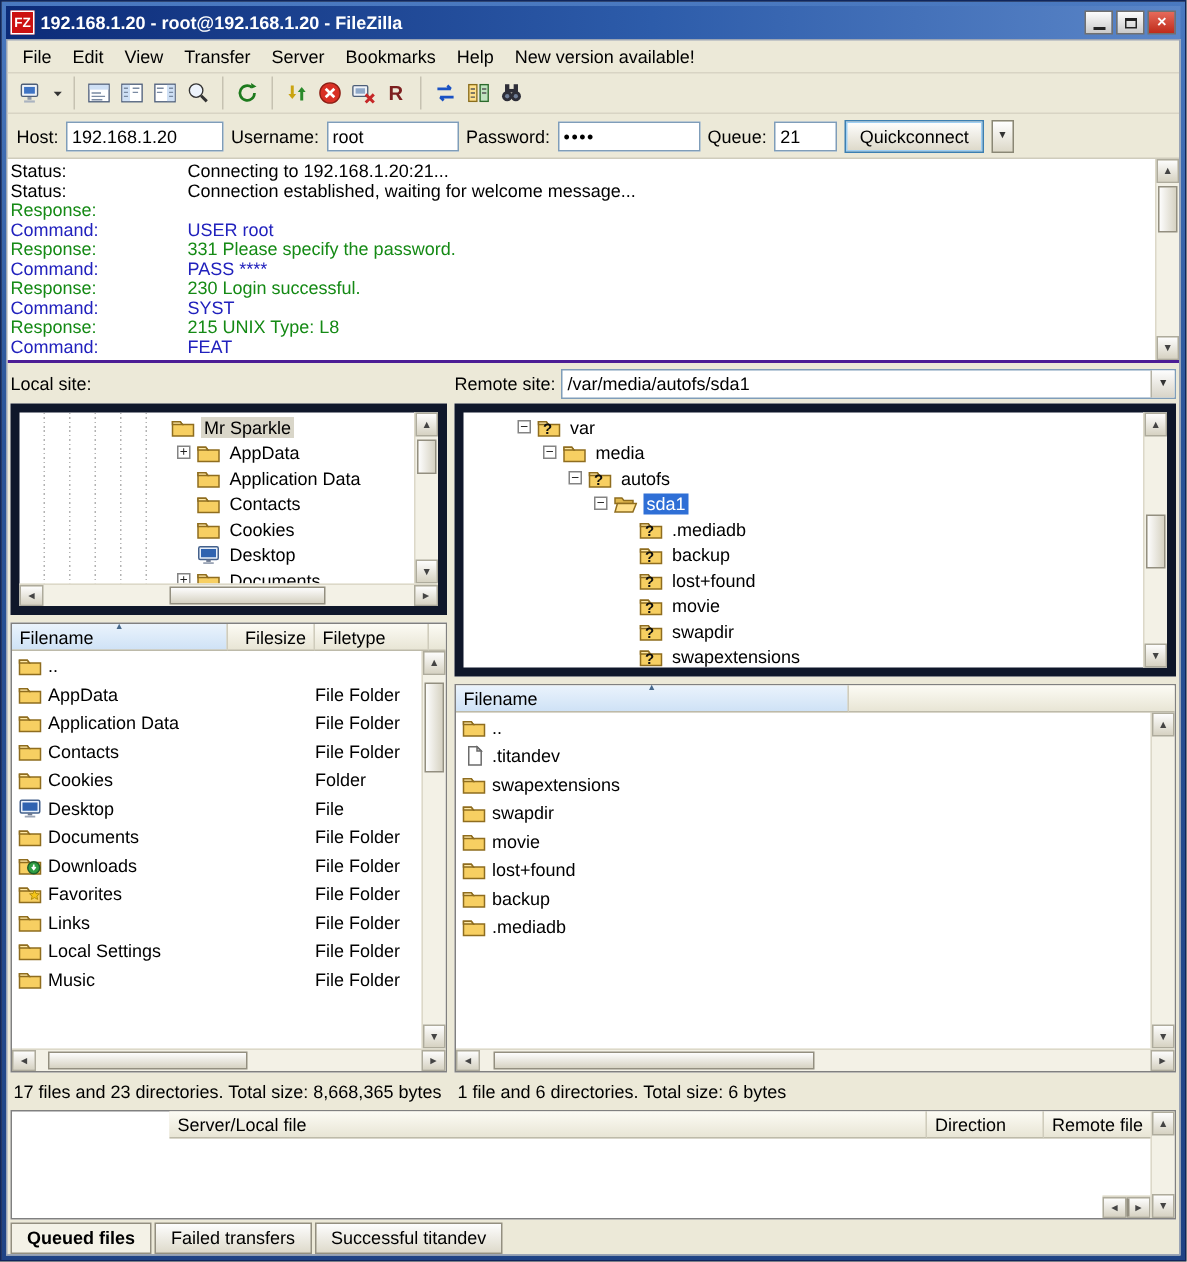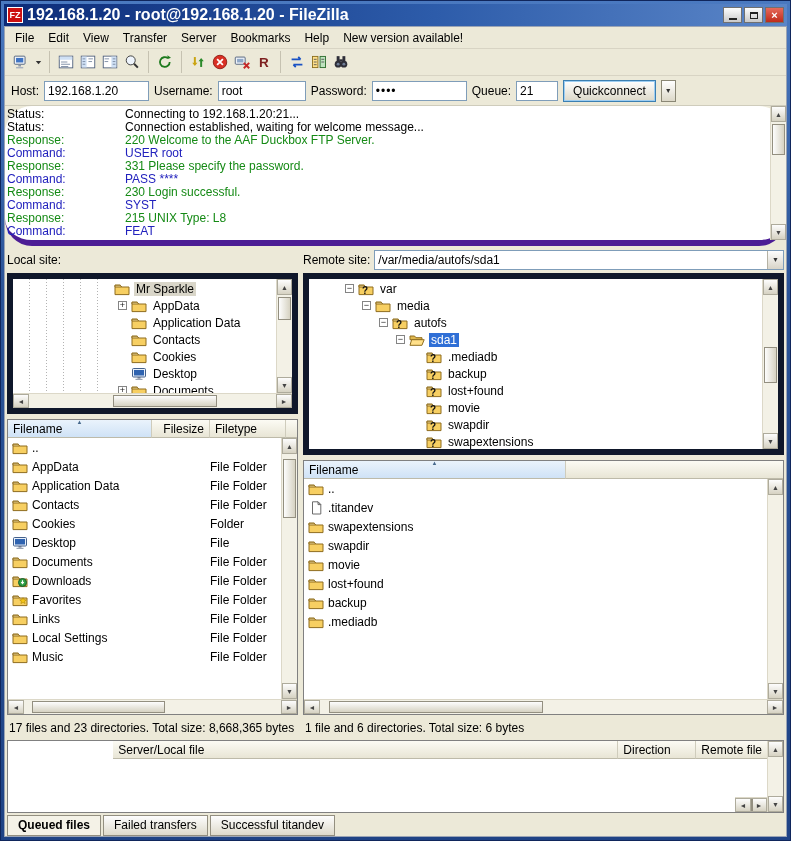--- a/index.html
+++ b/index.html
@@ -1,42 +1,42 @@
 <!DOCTYPE html>
 <html><head>
 <meta charset="utf-8">
 <style>
 *{box-sizing:border-box;margin:0;padding:0;}
 html,body{width:791px;height:841px;}
 body{font-family:"Liberation Sans",sans-serif;font-size:12px;color:#000;background:#555;}
 .window{width:791px;height:841px;display:flex;flex-direction:column;background:linear-gradient(180deg,#4a79c0,#2a5397 35%,#1f4385);padding:3px;border:1px solid #10265c;}
 .titlebar{flex:0 0 22px;display:flex;align-items:center;gap:4px;padding:0 3px;background:linear-gradient(90deg,#0c2b78,#2d5caa 55%,#5b86c8);color:#fff;}
 .app-icon{width:16px;height:16px;background:#cc1111;color:#fff;font-weight:bold;font-size:9px;display:flex;align-items:center;justify-content:center;border:1px solid #fff;flex:0 0 16px;}
-.title-text{font-weight:bold;font-size:16px;flex:1;white-space:nowrap;overflow:hidden;}
+.title-text{font-weight:bold;font-size:12px;flex:1;white-space:nowrap;overflow:hidden;}
 .win-buttons{display:flex;gap:2px;}
 .winbtn{width:19px;height:16px;background:linear-gradient(#fdfdfd,#c9c9c9);border:1px solid #707070;display:flex;align-items:center;justify-content:center;}
 .winbtn.close{background:linear-gradient(#e66a5a,#bf2b1a);color:#fff;font-weight:bold;font-size:11px;line-height:1;}
 .glyph-min{width:8px;height:2px;background:#222;margin-top:8px;}
 .glyph-max{width:8px;height:7px;border:1px solid #222;border-top-width:2px;}
 .app-body{flex:1;display:flex;flex-direction:column;background:#ece9d8;border:1px solid #9aa4b5;overflow:hidden;}
 .menubar{flex:0 0 22px;display:flex;align-items:center;padding:0 3px;border-bottom:1px solid #d8d4c4;}
 .menu-item{padding:3px 7px;white-space:nowrap;}
 .toolbar{flex:0 0 27px;display:flex;align-items:center;padding:0 3px;border-bottom:1px solid #d8d4c4;}
 .tb-group{display:flex;align-items:center;padding:0 2px;}
 .tb-group + .tb-group{border-left:1px solid #c6c2b1;margin-left:3px;padding-left:5px;}
 .tb-btn{width:22px;height:22px;display:flex;align-items:center;justify-content:center;}
 .tb-btn svg{width:18px;height:18px;}
 .tb-btn.dd{width:12px;}
 .tb-btn.dd svg{width:9px;height:18px;}
 .quickbar{flex:0 0 30px;display:flex;align-items:center;gap:5px;padding:0 6px;border-bottom:1px solid #cfccbc;}
 .qc-input{height:20px;border:1px solid #7f9db9;background:#fff;padding:0 3px;font:12px "Liberation Sans",sans-serif;}
 .qc-host{width:105px}.qc-user{width:88px}.qc-pass{width:95px}.qc-port{width:42px}
 .qc-btn{height:22px;padding:0 9px;background:linear-gradient(#ffffff,#dcd8c8);border:1px solid #3c7fb1;box-shadow:0 0 0 1px #9ecef2 inset;font:12px "Liberation Sans",sans-serif;}
 .qc-dd{width:15px;height:22px;background:linear-gradient(#ffffff,#dcd8c8);border:1px solid #8a8775;display:flex;align-items:center;justify-content:center;font-size:7px;color:#333;}
-.log{flex:0 0 128px;display:flex;background:#fff;border-bottom:6px solid #4c1d95;border-radius:27px;}
+.log{flex:0 0 128px;display:flex;background:#fff;border-bottom:2px solid #4c1d95;}
 .log-lines{flex:1;overflow:hidden;padding:2px 2px;}
 .log-line{display:flex;line-height:13px;white-space:nowrap;}
 .log-label{flex:0 0 118px;}
 .main{flex:1;display:flex;padding:3px 2px 0;min-height:0;}
 .pane-col{display:flex;flex-direction:column;min-width:0;}
 .pane-left{flex:0 0 291px;}
 .pane-right{flex:1;}
 .splitbar{flex:0 0 5px;}
 .site-row{flex:0 0 24px;display:flex;align-items:center;gap:4px;padding:0 0 3px;}
 .combo{flex:1;height:20px;display:flex;border:1px solid #7f9db9;background:#fff;min-width:0;}
@@ -257,21 +257,20 @@
           <div class="log-line" style="color: rgb(0, 0, 0);">
             <span class="log-label">Status:</span>
             <span class="log-text">Connecting to 192.168.1.20:21...</span>
           </div>
           <div class="log-line" style="color: rgb(0, 0, 0);">
             <span class="log-label">Status:</span>
             <span class="log-text">Connection established, waiting for welcome message...</span>
           </div>
           <div class="log-line" style="color: rgb(21, 138, 21);">
             <span class="log-label">Response:</span>
-            <span class="log-text">220 Welcome to the AAF Duckbox FTP Server.</span>
           </div>
           <div class="log-line" style="color: rgb(33, 33, 189);">
             <span class="log-label">Command:</span>
             <span class="log-text">USER root</span>
           </div>
           <div class="log-line" style="color: rgb(21, 138, 21);">
             <span class="log-label">Response:</span>
             <span class="log-text">331 Please specify the password.</span>
           </div>
           <div class="log-line" style="color: rgb(33, 33, 189);">

